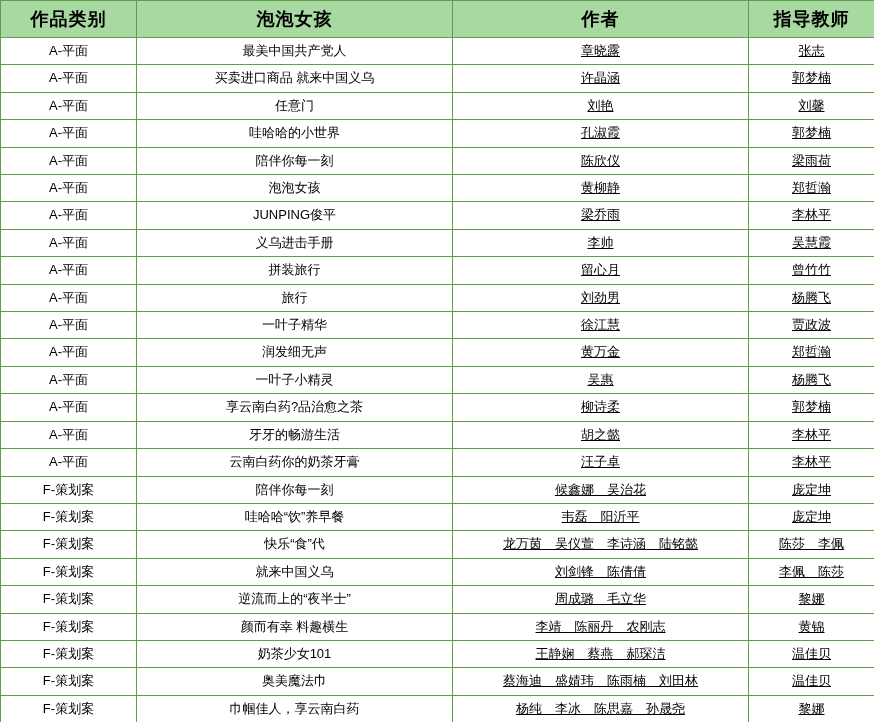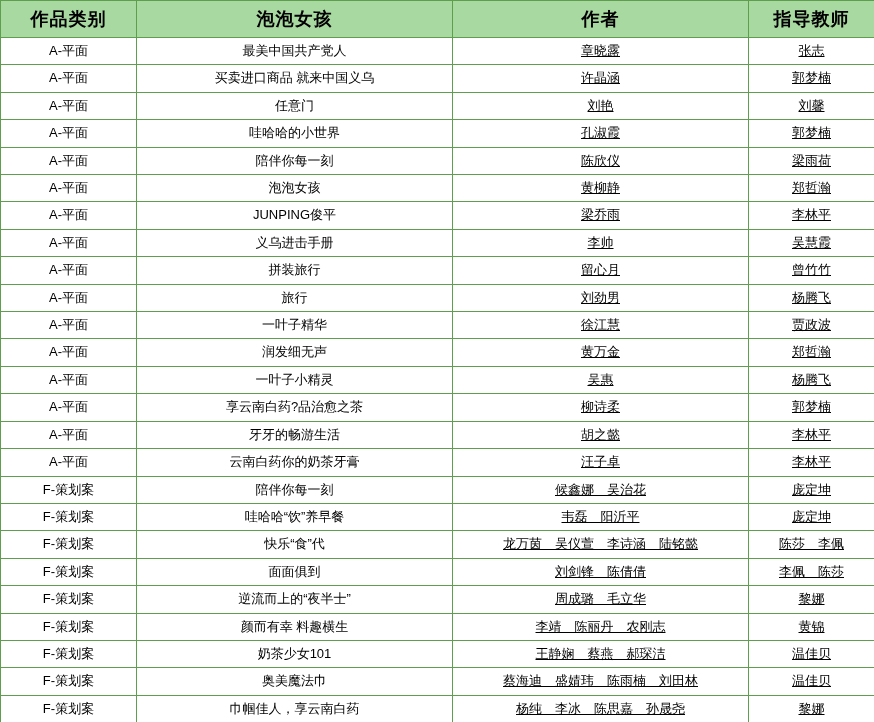--- a/index.html
+++ b/index.html
@@ -184,21 +184,21 @@
           <td class="cell-teacher">庞定坤</td>
         </tr>
         <tr>
           <td class="cell-cat">F-策划案</td>
           <td class="cell-name">快乐“食”代</td>
           <td class="cell-author">龙万茵　吴仪萱　李诗涵　陆铭懿</td>
           <td class="cell-teacher">陈莎　李佩</td>
         </tr>
         <tr>
           <td class="cell-cat">F-策划案</td>
-          <td class="cell-name">面面俱到</td>
+          <td class="cell-name">就来中国义乌</td>
           <td class="cell-author">刘剑锋　陈倩倩</td>
           <td class="cell-teacher">李佩　陈莎</td>
         </tr>
         <tr>
           <td class="cell-cat">F-策划案</td>
           <td class="cell-name">逆流而上的“夜半士”</td>
           <td class="cell-author">周成璐　毛立华</td>
           <td class="cell-teacher">黎娜</td>
         </tr>
         <tr>

